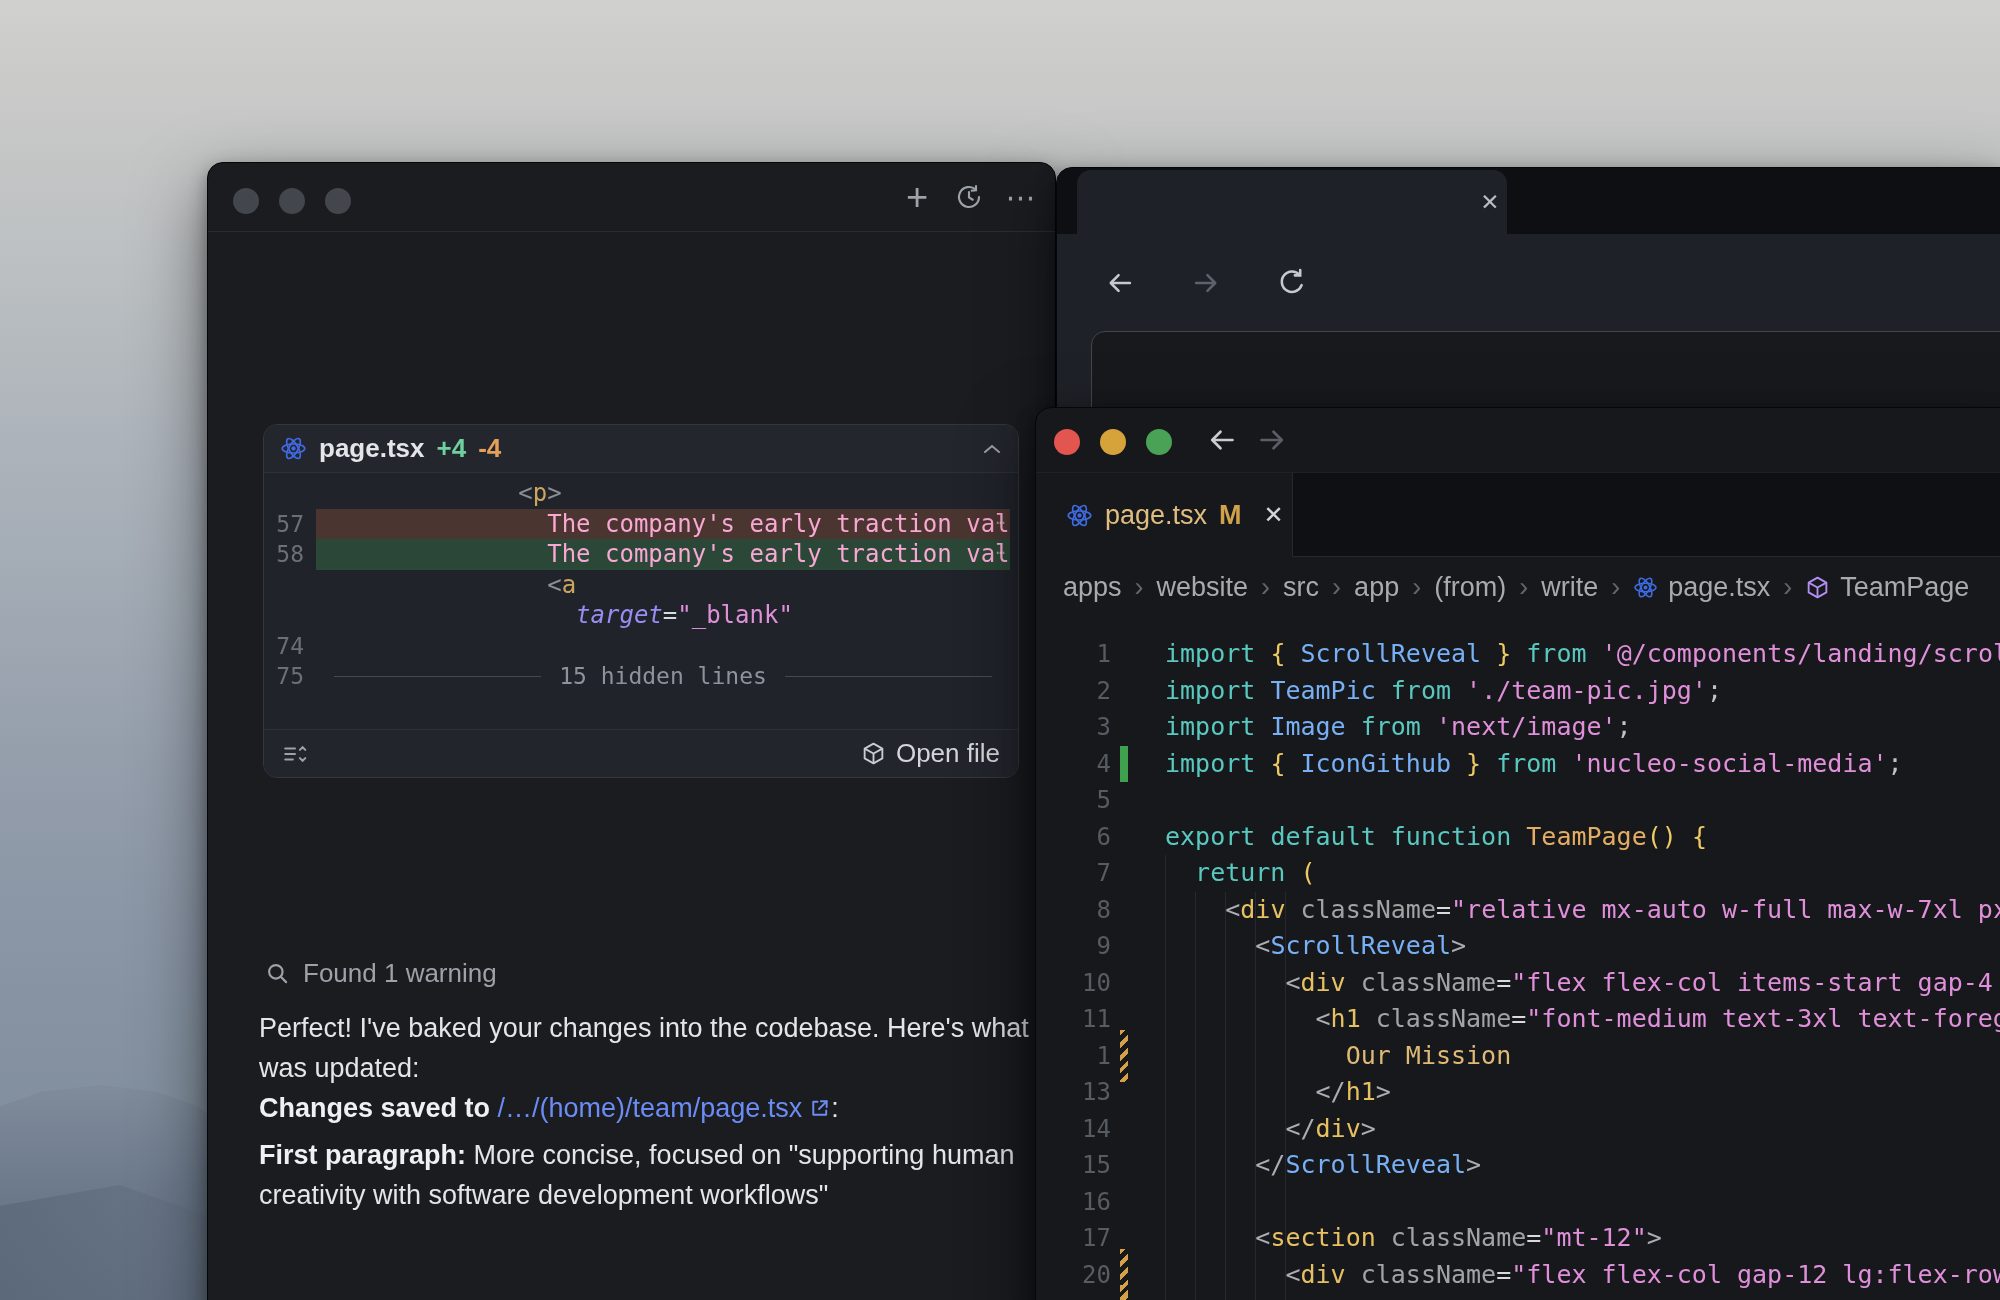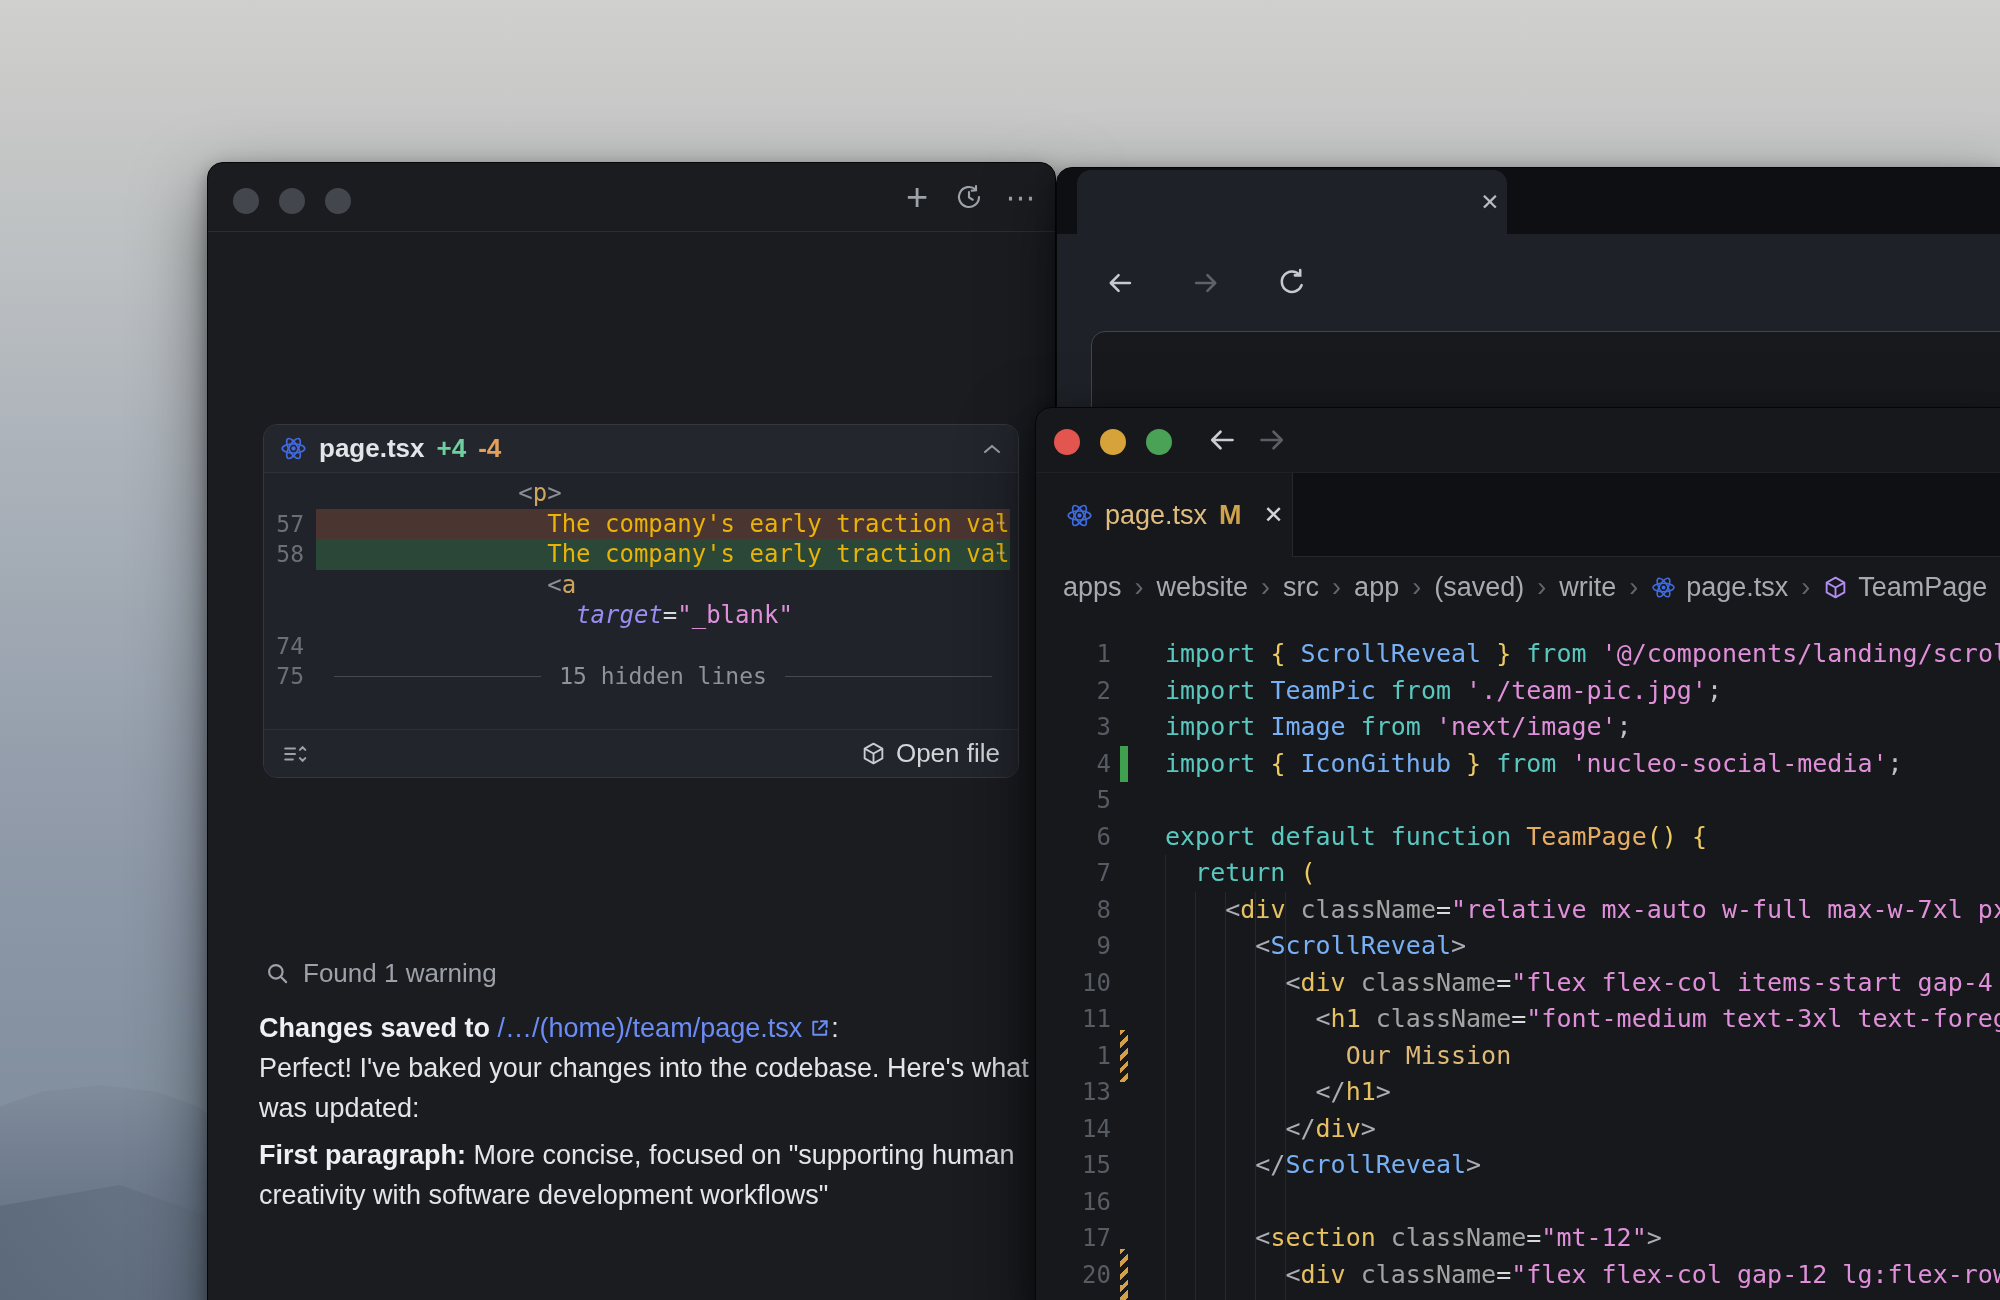--- a/index.html
+++ b/index.html
@@ -109,21 +109,21 @@
   .code .mark{width:8px;height:36.5px;margin-left:9px;flex:none}
   .code .mark.add{background:#3fa14f}
   .code .mark.mod{height:52px;background:repeating-linear-gradient(135deg,#d4a148 0 4px,transparent 4px 9px)}
   .code .lt{flex:1;padding-left:37px;font:25px/36.5px "DejaVu Sans Mono",monospace;white-space:pre;overflow:hidden}
 
   
   .tk-kw{color:#59c8bf}.tk-id{color:#78b0f5}.tk-br{color:#eecb62}.tk-tag{color:#e7c061}
   .tk-fn{color:#e5ad64}.tk-str{color:#e090da}.tk-attr{color:#a3a3a3;}
   .tk-attr2{color:#9a8df2;font-style:italic}.tk-op{color:#d8dade}.tk-pn{color:#bfc2c8}
   .tk-angle{color:#a9adb5}.tk-jx{color:#dfba76}.tk-cm{color:#8e94a2;font-style:italic}
-  .tk-dt{color:#eab308}.tk-pl{color:#d0d3d8}
+  .tk-dt{color:#f9a8d4}.tk-pl{color:#d0d3d8}
 </style>
 </head>
 <body>
 
 <svg width="0" height="0" style="position:absolute">
   <defs>
     <g id="react-atom" fill="none" stroke="currentColor" stroke-width="1.5">
       <ellipse cx="12" cy="12" rx="10" ry="4"></ellipse>
       <ellipse cx="12" cy="12" rx="10" ry="4" transform="rotate(60 12 12)"></ellipse>
       <ellipse cx="12" cy="12" rx="10" ry="4" transform="rotate(120 12 12)"></ellipse>
@@ -247,31 +247,31 @@
   <div class="statusrow warn">
     <span>
       <svg width="26" height="26" viewBox="0 0 24 24" color="#9da1a8">
           <use href="#magnifier"></use>
         </svg>
     </span>
     <span>Found 1 warning</span>
   </div>
 
   <div class="reply">
+    <p><span>Perfect! I've baked your changes into the codebase. Here's what was updated:</span></p>
     <p>
       <b>Changes saved to </b><a class="filelink">
           <span>/…/(home)/team/page.tsx</span>
           <svg width="23" height="23" viewBox="0 0 24 24" fill="none" stroke="#6c8cf5" stroke-width="2" stroke-linecap="round" stroke-linejoin="round">
             <path d="M10 5 H5.5 V18.5 H19 V14"></path>
             <polyline points="13.5,4.5 19.5,4.5 19.5,10.5"></polyline>
             <line x1="19.5" y1="4.5" x2="11.5" y2="12.5"></line>
           </svg>
         </a><span>:</span>
     </p>
-    <p><span>Perfect! I've baked your changes into the codebase. Here's what was updated:</span></p>
     <p class="p3">
       <b>First paragraph:</b><span> More concise, focused on "supporting human creativity with software development workflows"</span>
     </p>
   </div>
 </section>
 
 <section class="win browser">
   <div class="b-tabstrip">
     <div class="b-tab">
       <button class="b-close">✕</button>
@@ -337,21 +337,21 @@
 
   <nav class="crumbs">
     <span>apps</span>
     <span class="sep">›</span>
     <span>website</span>
     <span class="sep">›</span>
     <span>src</span>
     <span class="sep">›</span>
     <span>app</span>
     <span class="sep">›</span>
-    <span>(saved)</span>
+    <span>(from)</span>
     <span class="sep">›</span>
     <span>write</span>
     <span class="sep">›</span>
     <span class="cicon">
       <svg width="25" height="25" viewBox="0 0 24 24" color="#3f6be0">
           <use href="#react-atom"></use>
         </svg>
     </span>
     <span>page.tsx</span>
     <span class="sep">›</span>

